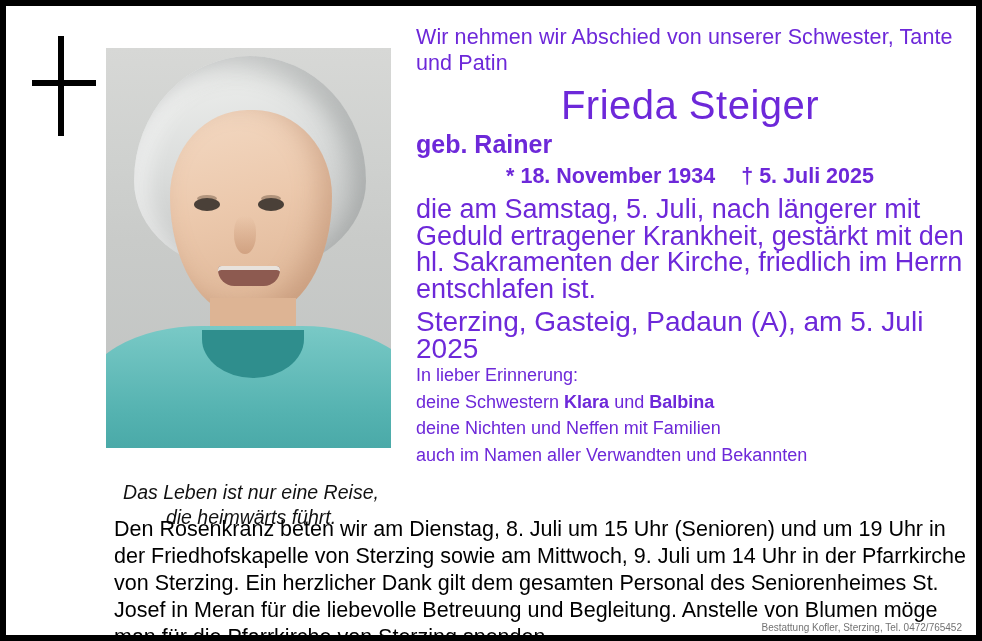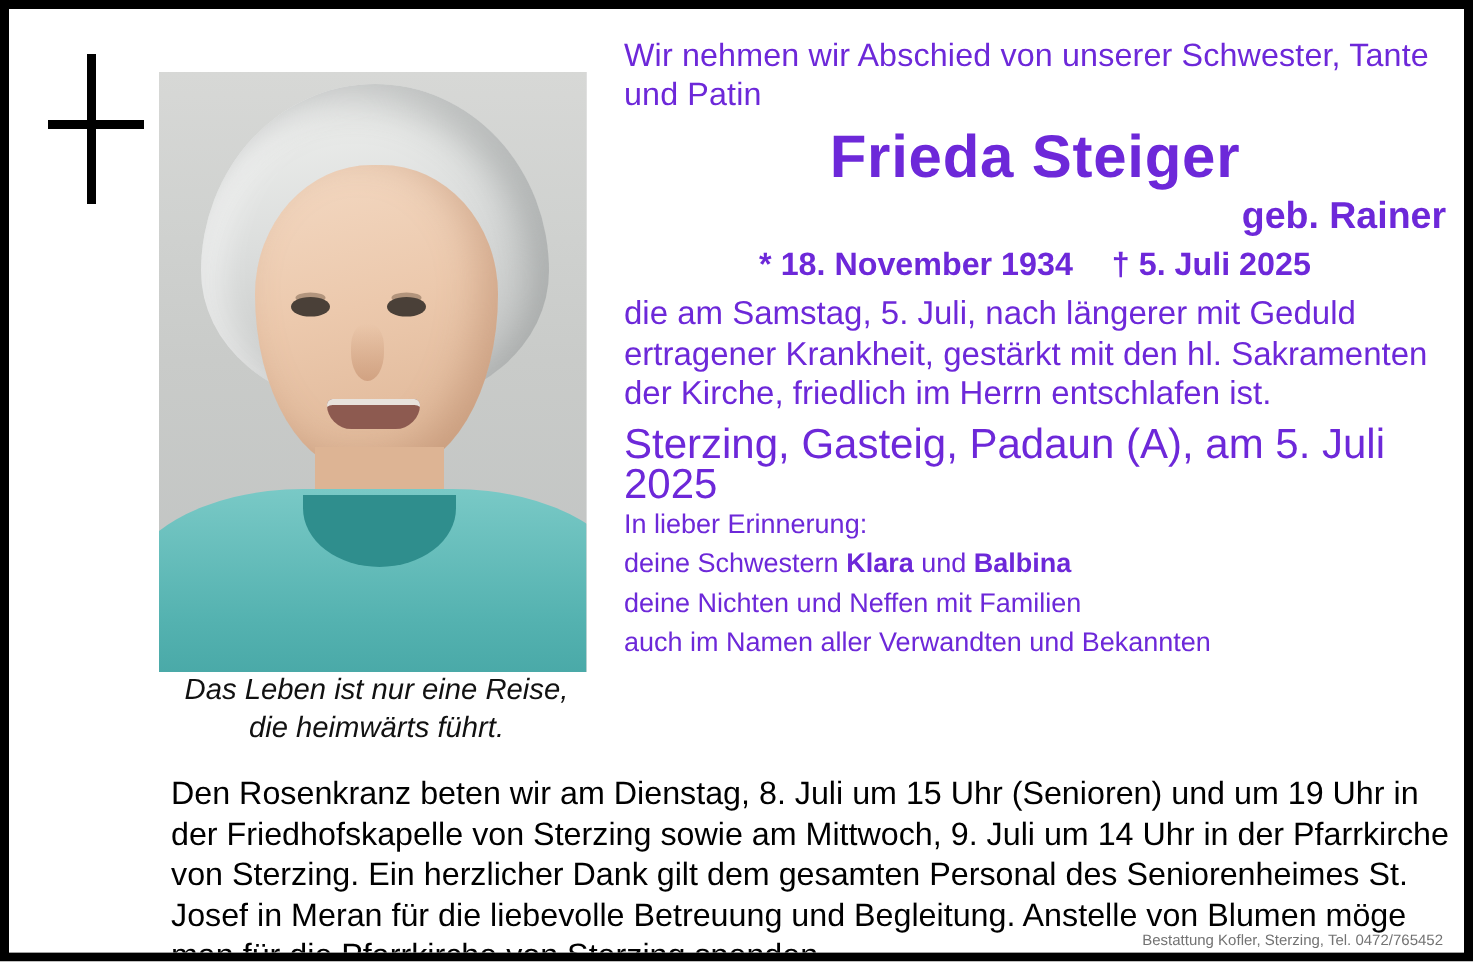--- a/index.html
+++ b/index.html
@@ -146,21 +146,21 @@
     top: 282px;
     width: 102px;
     height: 48px;
     background: #2f8e8d;
     border-radius: 0 0 60px 60px / 0 0 46px 46px;
   }
 
   .caption {
     position: absolute;
     left: 100px;
-    top: 442px;
+    top: 474px;
     width: 290px;
     text-align: center;
     font-style: italic;
     font-size: 19.5px;
     line-height: 25px;
     color: #111;
   }
 
   
   .right {
@@ -171,41 +171,41 @@
     color: #6d28d9;
   }
   .lead {
     font-size: 21.5px;
     line-height: 26px;
     letter-spacing: 0.1px;
   }
   .name {
     text-align: center;
     font-size: 40px;
-    font-weight: bold;
+    font-weight: normal;
     line-height: 48px;
     margin-top: 5px;
     letter-spacing: 0.5px;
   }
   .born-name {
-    text-align: right;
+    text-align: left;
     font-size: 25px;
     font-weight: bold;
     line-height: 30px;
   }
   .dates {
     text-align: center;
     font-size: 21.5px;
     font-weight: bold;
     line-height: 30px;
     margin-top: 2px;
   }
   .dates .gap { display: inline-block; width: 26px; }
   .para {
-    font-size: 22px;
+    font-size: 27px;
     line-height: 26.5px;
     margin-top: 5px;
   }
   .place-line {
     font-size: 28px;
     line-height: 27px;
     margin-top: 6px;
   }
   .memory {
     font-size: 18px;

